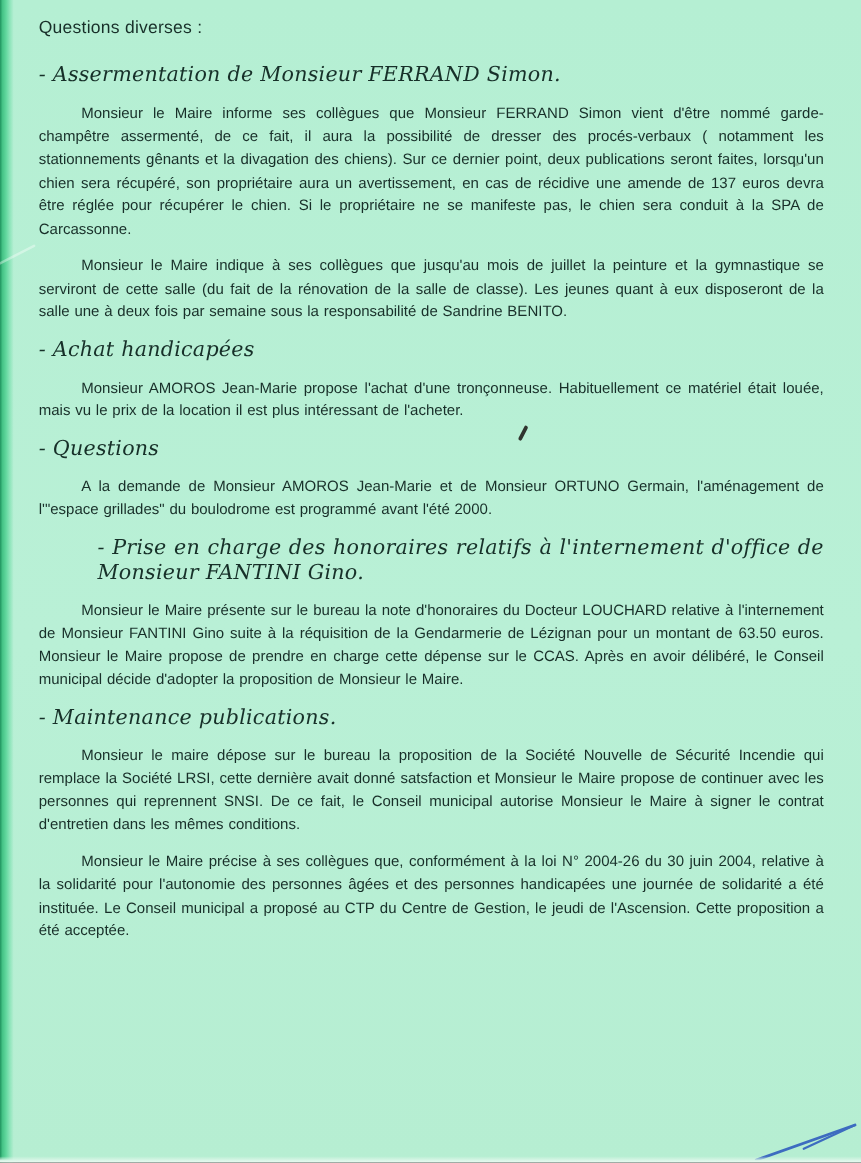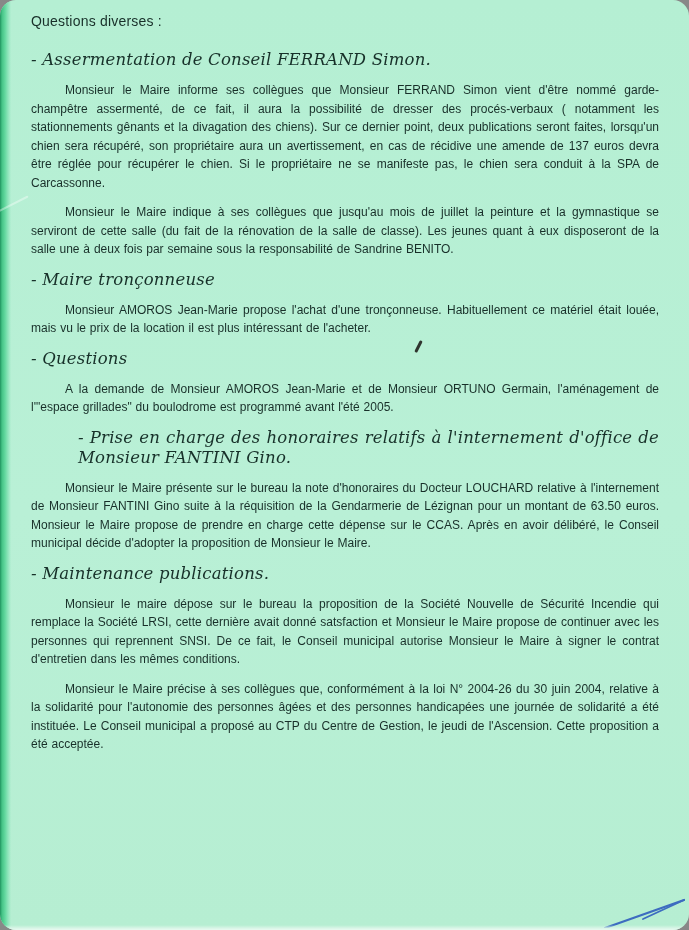--- a/index.html
+++ b/index.html
@@ -7,21 +7,20 @@
     position: relative;
     width: 689px;
     height: 930px;
     margin: 0 auto;
     background: linear-gradient(180deg, #b5efd3 0%, #b9f0d6 55%, #b6eed2 100%);
     overflow: hidden;
     font-family: "Liberation Sans", sans-serif;
     color: #182f29;
     box-sizing: border-box;
     padding-top: 10px;
-    border-radius: 16px;
   }
   .edge-left {
     position: absolute; left: 0; top: 0; bottom: 0; width: 11px;
     background: linear-gradient(90deg, #20935f 0px, #45c386 2px, #63d89f 5px, #8fe5bb 8px, rgba(183,239,212,0) 11px);
     pointer-events: none;
   }
   .edge-bottom {
     position: absolute; left: 0; right: 0; bottom: 0; height: 5px;
     background: linear-gradient(180deg, rgba(226,248,236,0) 0%, #dcf6e9 70%, #e8faf0 100%);
     pointer-events: none;
@@ -92,36 +91,36 @@
 <body>
 
 <div class="page">
   <div class="edge-left"></div>
   <div class="crease"></div>
 
   <div class="content">
     <p class="doc-title">Questions diverses :</p>
 
     <section>
-      <h2 class="sec-heading">- Assermentation de Conseil FERRAND Simon.</h2>
+      <h2 class="sec-heading">- Assermentation de Monsieur FERRAND Simon.</h2>
       <p class="sec-para">Monsieur le Maire informe ses collègues que Monsieur FERRAND Simon vient d'être nommé garde-champêtre assermenté, de ce fait, il aura la possibilité de dresser des procés-verbaux ( notamment les stationnements gênants et la divagation des chiens). Sur ce dernier point, deux publications seront faites, lorsqu'un chien sera récupéré, son propriétaire aura un avertissement, en cas de récidive une amende de 137 euros devra être réglée pour récupérer  le chien. Si le propriétaire ne se manifeste pas, le chien sera conduit à la SPA de Carcassonne.</p>
     </section>
 
     <section>
       <p class="sec-para">Monsieur le Maire indique à ses collègues que jusqu'au mois de juillet la peinture et la gymnastique se serviront de cette salle (du fait de la rénovation de la salle de classe). Les jeunes quant à eux disposeront de la salle une à deux fois par semaine sous la responsabilité de Sandrine BENITO.</p>
     </section>
 
     <section>
-      <h2 class="sec-heading">- Maire tronçonneuse</h2>
+      <h2 class="sec-heading">- Achat handicapées</h2>
       <p class="sec-para">Monsieur AMOROS Jean-Marie propose l'achat d'une tronçonneuse. Habituellement ce matériel était louée, mais vu le prix de la location il est plus intéressant de l'acheter.</p>
     </section>
 
     <section>
       <h2 class="sec-heading">- Questions</h2>
-      <p class="sec-para">A la demande de Monsieur AMOROS Jean-Marie et de Monsieur ORTUNO Germain, l'aménagement de l'"espace grillades" du boulodrome est programmé avant l'été 2005.</p>
+      <p class="sec-para">A la demande de Monsieur AMOROS Jean-Marie et de Monsieur ORTUNO Germain, l'aménagement de l'"espace grillades" du boulodrome est programmé avant l'été 2000.</p>
     </section>
 
     <section>
       <h2 class="sec-heading">- Prise en charge des honoraires relatifs à l'internement d'office de Monsieur FANTINI Gino.</h2>
       <p class="sec-para">Monsieur le Maire présente sur le bureau la note d'honoraires du Docteur LOUCHARD relative à l'internement de Monsieur FANTINI Gino suite à la réquisition de la Gendarmerie de Lézignan pour un montant de 63.50 euros. Monsieur le Maire propose de prendre en charge cette dépense sur le CCAS. Après en avoir délibéré, le Conseil municipal décide d'adopter la proposition de Monsieur le Maire.</p>
     </section>
 
     <section>
       <h2 class="sec-heading">- Maintenance publications.</h2>
       <p class="sec-para">Monsieur le maire dépose sur le bureau la proposition de la Société Nouvelle de Sécurité Incendie qui remplace la Société LRSI, cette dernière avait donné satsfaction et Monsieur le Maire propose de continuer avec les personnes qui reprennent SNSI. De ce fait, le Conseil municipal autorise Monsieur le Maire à signer le contrat d'entretien dans les mêmes conditions.</p>

